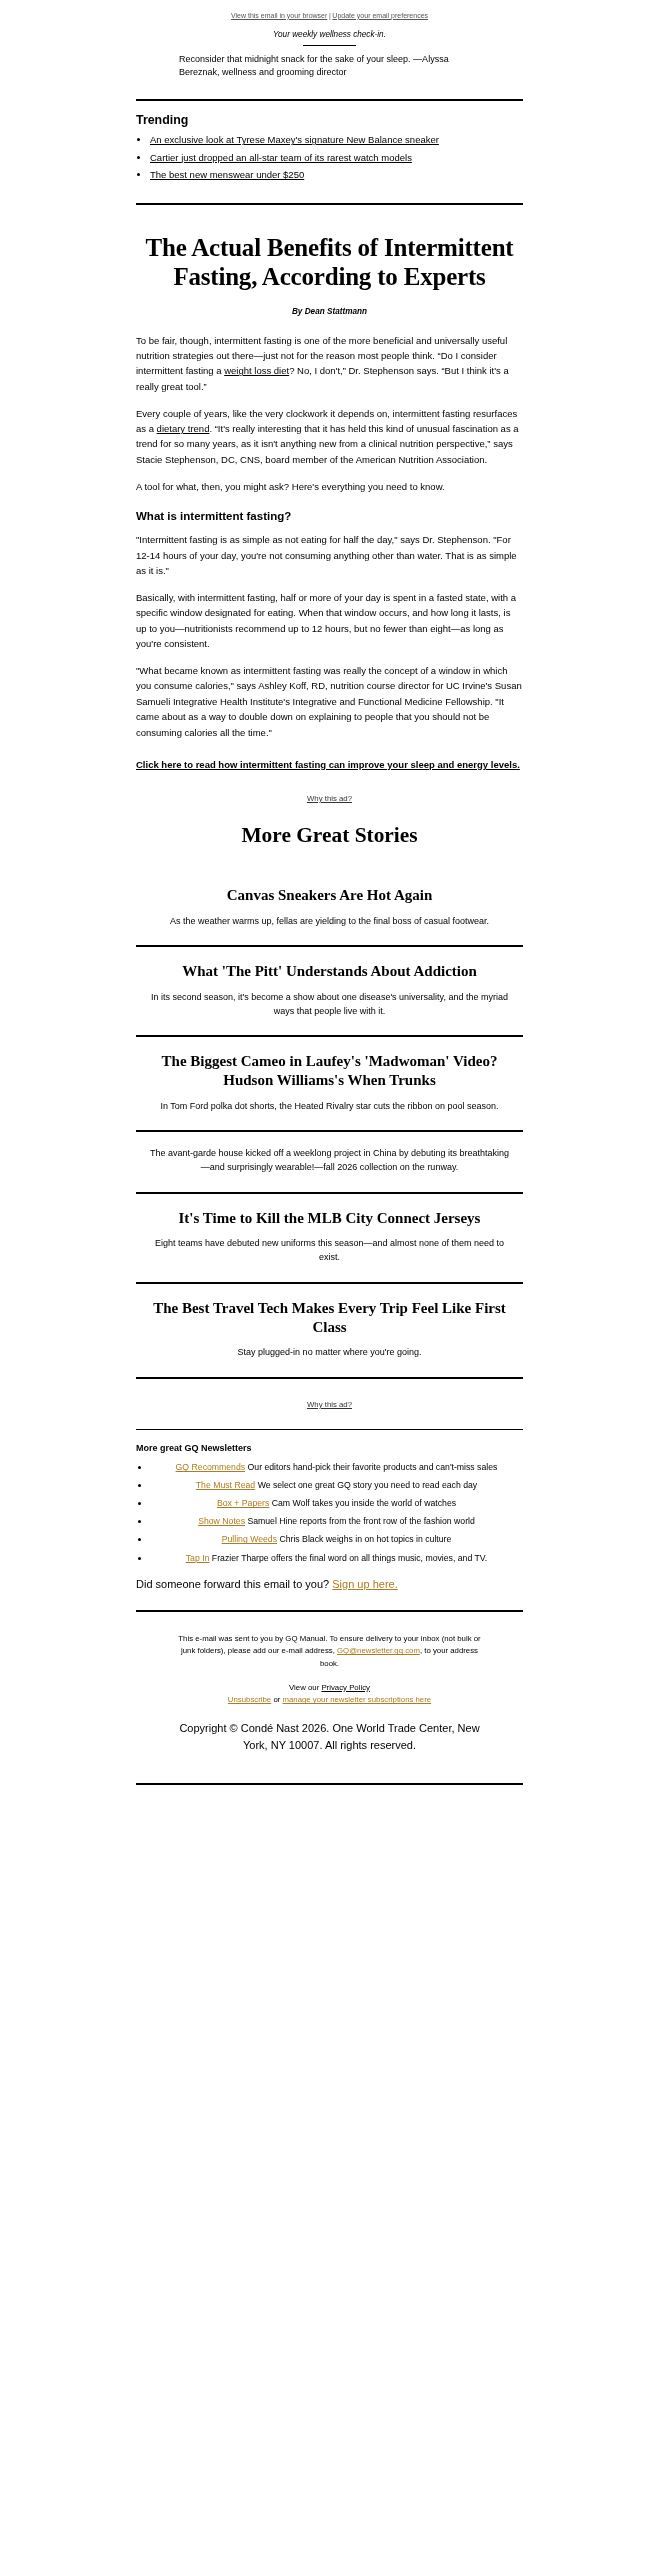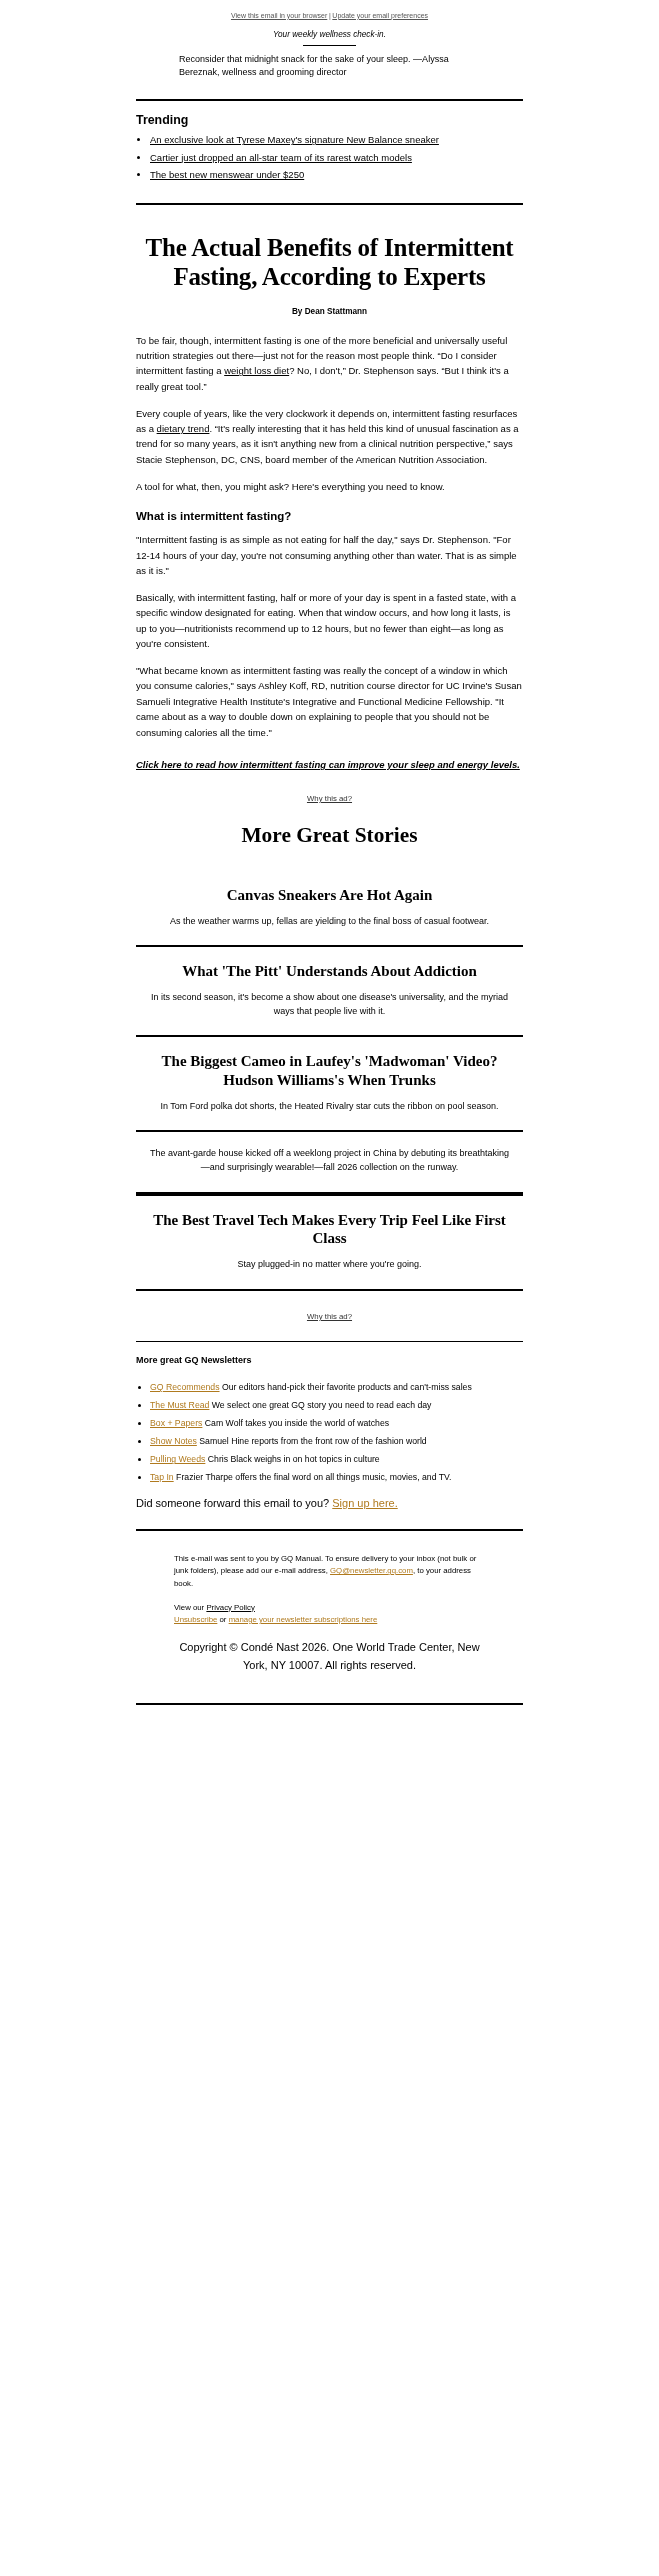--- a/index.html
+++ b/index.html
@@ -87,38 +87,38 @@
     font-weight: bold;
     text-align: center;
     margin: 28px 0 0 0;
     letter-spacing: -0.2px;
   }
   .byline {
     text-align: center;
     font-size: 8.2px;
     font-weight: bold;
     margin: 16.5px 0 16.5px 0;
+    font-style: italic;
   }
   p.body {
     font-size: 9.5px;
     line-height: 1.62;
     margin: 0 0 11.5px 0;
     text-align: left;
   }
   p.body a { text-decoration: underline; }
 
   .subhead {
     font-size: 11.5px;
     font-weight: bold;
     margin: 16.5px 0 10px 0;
   }
   .cta {
     font-size: 9.5px;
     font-weight: bold;
-    font-style: italic;
     line-height: 1.55;
     margin: 18px 0 21.4px 0;
   }
   .cta a { text-decoration: underline; }
 
   .whyad {
     text-align: center;
     font-size: 7.8px;
     color: #333;
     margin: 21.4px 0 20px 0;
@@ -154,22 +154,23 @@
   .story-div {
     border-top: 2.5px solid #000;
   }
 
   .nl-title {
     font-size: 9px;
     font-weight: bold;
     margin: 13px 0 8.2px 0;
   }
   ul.nl-list {
-    margin: 16px 0 13px 0;
+    margin: 8px 0 13px 0;
     padding-left: 14px;
+    text-align: center;
   }
   ul.nl-list li {
     font-size: 8.7px;
     line-height: 1.5;
     margin-bottom: 5px;
   }
   ul.nl-list li a {
     color: #b07a1e;
     text-decoration: underline;
     font-weight: normal;
@@ -177,21 +178,21 @@
   .forward {
     font-size: 11px;
     margin: 11.5px 0 16.5px 0;
   }
   .forward a { color: #b07a1e; }
 
   .footer-block {
     padding: 21.4px 0 8.2px 0;
   }
   .footer-text {
-    text-align: left;
+    text-align: center;
     font-size: 7.8px;
     line-height: 1.6;
     color: #000;
     padding: 0 38px;
   }
   .footer-text a { text-decoration: underline; }
   .footer-gold a { color: #b07a1e; }
   .footer-gap { height: 11.5px; }
 
   .copyright {
@@ -267,20 +268,24 @@
       <h3>The Biggest Cameo in Laufey's 'Madwoman' Video? Hudson Williams's When Trunks</h3>
       <p>In Tom Ford polka dot shorts, the Heated Rivalry star cuts the ribbon on pool season.</p>
     </div>
     <div class="story-div"></div>
 
     <div class="story">
       <p>The avant-garde house kicked off a weeklong project in China by debuting its breathtaking—and surprisingly wearable!—fall 2026 collection on the runway.</p>
     </div>
     <div class="story-div"></div>
 
+    <div class="story">
+      <h3>It's Time to Kill the MLB City Connect Jerseys</h3>
+      <p>Eight teams have debuted new uniforms this season—and almost none of them need to exist.</p>
+    </div>
     <div class="story-div"></div>
 
     <div class="story">
       <h3>The Best Travel Tech Makes Every Trip Feel Like First Class</h3>
       <p>Stay plugged-in no matter where you're going.</p>
     </div>
     <div class="story-div"></div>
 
     <div class="whyad"><a href="#">Why this ad?</a></div>
 

